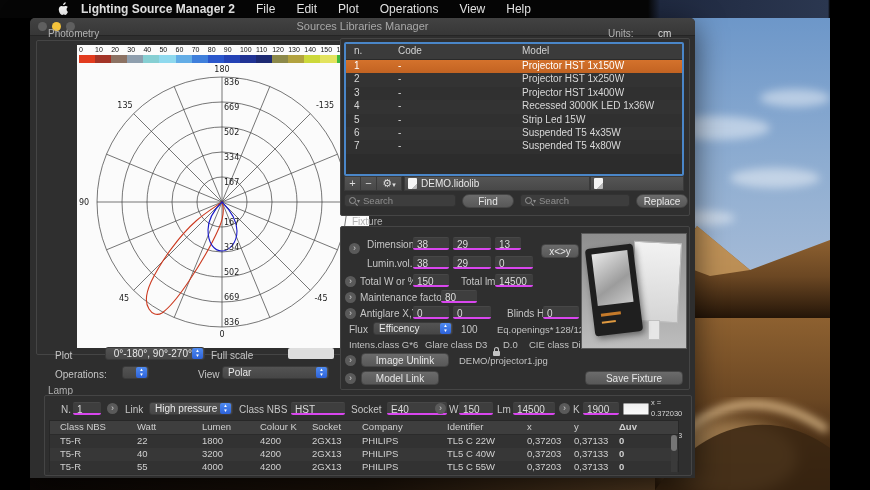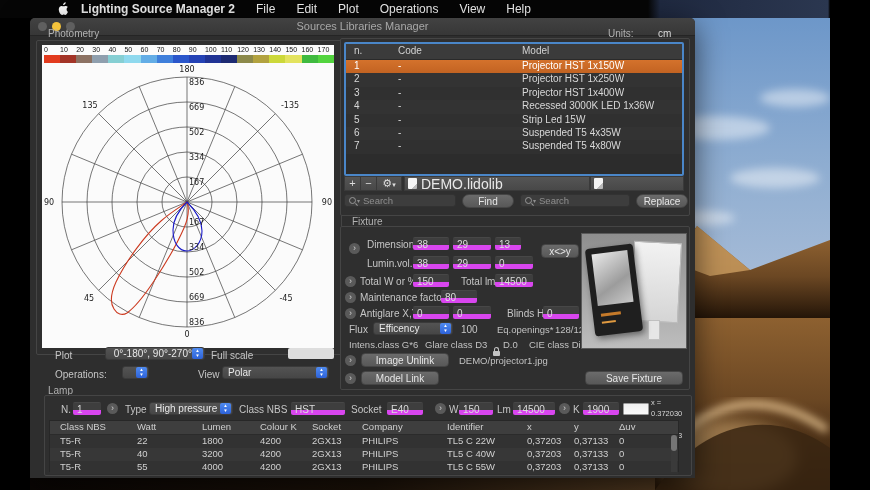--- a/index.html
+++ b/index.html
@@ -17,71 +17,71 @@
   #win{left:30px;top:18px;width:665px;height:460px;background:#2e2e2e;border-radius:5px 5px 0 0;
     box-shadow:0 8px 30px rgba(0,0,0,.6);color:#c9c9c9;}
   #titlebar{left:0;top:0;width:665px;height:17px;border-radius:5px 5px 0 0;
     background:linear-gradient(#424242,#373737);border-bottom:1px solid #252525;}
   .tl{width:9px;height:9px;border-radius:50%;top:4px;}
   #wtitle{left:0;top:2px;width:665px;text-align:center;font-size:11px;color:#a8a8a8;}
   .panel{border:1px solid #454545;border-radius:2px;background:#2f2f2f;}
   .plabel{font-size:10px;color:#b2b2b2;}
   .lbl{font-size:10px;color:#c6c6c6;white-space:nowrap;}
   .small{font-size:9.5px;color:#c2c2c2;white-space:nowrap;}
-  .fld{background:#3e3e3e;border-top:1px solid #474747;border-bottom:5px solid #d946ef;border-radius:2px;
+  .fld{background:#3e3e3e;border-top:1px solid #474747;border-bottom:2px solid #d946ef;border-radius:2px;
     height:13px;line-height:13px;padding-left:4px;font-size:10px;color:#dcdcdc;box-sizing:border-box;}
   .btn{background:linear-gradient(#6b6b6b,#585858);border:1px solid #454545;border-radius:4px;height:14px;
     line-height:13px;text-align:center;font-size:10px;color:#e6e6e6;box-sizing:border-box;}
   .pill{border-radius:7px;}
   .rbtn{width:11px;height:11px;border-radius:50%;background:#5a5a5a;color:#cfcfcf;font-size:9px;
     line-height:10px;text-align:center;}
   .dd{background:linear-gradient(#535353,#464646);border:1px solid #3a3a3a;border-radius:3px;height:13px;
     display:flex;align-items:center;box-sizing:border-box;}
   .dd .ddtext{flex:1;font-size:10px;color:#e8e8e8;padding-left:5px;white-space:nowrap;overflow:hidden;}
   .chev{width:11px;height:11px;margin-right:1px;border-radius:2px;background:linear-gradient(#4f8bf0,#2d62d9);
     display:flex;flex-direction:column;align-items:center;justify-content:center;color:#fff;}
   .chev span{font-size:4.5px;line-height:4.5px;}
   
-  #plotwhite{background:#fbfbfb;}
+  #plotwhite{background:#fbfbfb;margin-left:35px;}
   #scaleticks{display:flex;padding:1px 0 0 2px;height:9px;}
   #scaleticks span{width:16.1px;font-size:7px;color:#111;}
   #scalebar{display:flex;margin-left:2px;height:8px;width:290px;}
   #scalebar div{width:16.1px;height:8px;}
   svg text{font-family:"DejaVu Sans",sans-serif;font-size:8px;fill:#1a1a1a;}
   
   #cattable{background:#2c2c2c;border:2px solid #4a86c8;border-radius:2px;box-sizing:border-box;}
   #cathead{height:15px;background:#3b3b3b;border-bottom:1px solid #2a2a2a;position:relative;font-size:10px;color:#d2d2d2;}
   .crow{height:13.4px;position:relative;font-size:10px;color:#d8d8d8;background:#333333;}
   .crow:nth-child(odd){background:#303030;}
   .crow.selected{background:linear-gradient(#d4722c,#c26322);color:#fff;}
   .cc1{position:absolute;left:8px;top:0;}  .cc2{position:absolute;left:52px;top:0;}
   .cc3{position:absolute;left:176px;top:0;}
   .tbtn{background:linear-gradient(#555,#484848);border:1px solid #3a3a3a;color:#ddd;text-align:center;
     font-size:11px;line-height:13px;height:15px;box-sizing:border-box;}
   .fseg{background:linear-gradient(#555,#484848);border:1px solid #3a3a3a;height:15px;box-sizing:border-box;
-    display:flex;align-items:center;font-size:14px;color:#e8e8e8;}
+    display:flex;align-items:center;font-size:10px;color:#e8e8e8;}
   .ficon{width:9px;height:11px;background:linear-gradient(135deg,#f4f4f4 70%,#b9b9b9 70%);border-radius:1px;margin:0 4px 0 3px;flex:0 0 auto;}
   .srch{background:#3d3d3d;border:1px solid #323232;border-radius:3px;height:13px;display:flex;align-items:center;
     font-size:9.5px;color:#8f8f8f;box-sizing:border-box;}
   .mag{position:relative;width:5px;height:5px;border:1px solid #979797;border-radius:50%;display:inline-block;margin:0 1px 0 4px;flex:0 0 auto;}
   .mag::after{content:"";position:absolute;width:3px;height:1px;background:#979797;right:-3px;bottom:-2px;transform:rotate(45deg);}
   .caret{font-size:6px;color:#8f8f8f;margin-right:3px;}
   
   #photo{background:linear-gradient(#8e8e8e,#bdbdbd);overflow:hidden;border:1px solid #5a5a5a;}
   
   .lock{position:relative;width:7px;height:5px;background:#c4c4c4;border-radius:1px;display:inline-block;}
   .lock::before{content:"";position:absolute;top:-4px;left:1px;width:3px;height:4px;border:1px solid #c4c4c4;border-bottom:none;border-radius:3px 3px 0 0;}
   
   #lamptable{background:#2e2e2e;border:1px solid #272727;box-sizing:border-box;}
   #lamphead{height:13px;background:#3e3e3e;border-bottom:1px solid #2b2b2b;position:relative;font-size:9.5px;color:#cfcfcf;}
   .lrow{height:13px;position:relative;font-size:9.5px;color:#d0d0d0;background:#373737;}
   .lrow:nth-child(odd){background:#323232;}
   .lc{position:absolute;top:0;}
   .lc1{left:10px;}.lc2{left:87px;}.lc3{left:152px;}.lc4{left:210px;}.lc5{left:262px;}
-  .lc6{left:312px;}.lc7{left:397px;}.lc8{left:477px;}.lc9{left:524px;}.lc10{left:569px;}
+  .lc6{left:312px;}.lc7{left:397px;}.lc8{left:477px;}.lc9{left:524px;}.lc10{left:569px;font-weight:bold;}
   .swatch{background:linear-gradient(#efefef,#fafafa);border:1px solid #9a9a9a;border-radius:1px;}
 </style>
 </head>
 <body>
 
 <div id="menubar" class="abs">
   <span style="margin:0 12px 0 58px">
     <svg width="11" height="13" viewBox="0 0 11 13" style="vertical-align:-2px">
         <path fill="#fff" d="M7.7,0.2c0.1,0.8-0.2,1.5-0.7,2.1C6.5,2.8,5.8,3.2,5.1,3.1C5,2.4,5.3,1.7,5.8,1.2C6.3,0.6,7.1,0.2,7.7,0.2z M9.9,10c-0.4,0.9-0.9,1.8-1.6,2.5c-0.5,0.5-1.1,0.6-1.7,0.3c-0.6-0.3-1.2-0.3-1.8,0c-0.7,0.3-1.3,0.2-1.8-0.3C1.5,11,0.6,8.9,0.8,6.9C1,5.1,2.2,3.9,3.7,3.9c0.6,0,1.2,0.4,1.8,0.4c0.5,0,1.3-0.5,2.1-0.4c0.7,0,1.6,0.3,2.2,1.1C8.3,5.9,8.1,8.6,9.9,10z"></path>
       </svg>
@@ -393,32 +393,32 @@
         <div class="abs" style="left:8px;top:74px;width:14px;height:2px;background:#e09a40"></div>
       </div>
     </div>
   </div>
 
   <div class="abs plabel" style="left:18px;top:367px">Lamp</div>
   <div class="abs panel" style="left:14px;top:377px;width:646px;height:79px">
     <div class="abs lbl" style="left:16px;top:8px">N.</div>
     <div class="abs fld" style="left:28px;top:6px;width:28px">1</div>
     <div class="abs rbtn" style="left:62px;top:7px"><span>›</span></div>
-    <div class="abs lbl" style="left:80px;top:8px">Type</div>
+    <div class="abs lbl" style="left:80px;top:8px">Link</div>
     <div class="abs dd" style="left:104px;top:6px;width:84px">
       <span class="ddtext">High pressure So...</span>
       <span class="chev">
           <span>▲</span>
           <span>▼</span>
         </span>
     </div>
     <div class="abs lbl" style="left:194px;top:8px">Class NBS</div>
     <div class="abs fld" style="left:246px;top:6px;width:54px">HST</div>
     <div class="abs lbl" style="left:306px;top:8px">Socket</div>
-    <div class="abs fld" style="left:342px;top:6px;width:36px">E40</div>
+    <div class="abs fld" style="left:342px;top:6px;width:60px">E40</div>
     <div class="abs rbtn" style="left:390px;top:7px"><span>›</span></div>
     <div class="abs lbl" style="left:404px;top:8px">W</div>
     <div class="abs fld" style="left:414px;top:6px;width:34px">150</div>
     <div class="abs lbl" style="left:452px;top:8px">Lm</div>
     <div class="abs fld" style="left:468px;top:6px;width:42px">14500</div>
     <div class="abs rbtn" style="left:514px;top:7px"><span>›</span></div>
     <div class="abs lbl" style="left:528px;top:8px">K</div>
     <div class="abs fld" style="left:538px;top:6px;width:36px">1900</div>
     <div class="abs swatch" style="left:578px;top:7px;width:24px;height:10px"></div>
     <div class="abs" style="left:606px;top:1px;font-size:7.5px;color:#d6d6d6;line-height:11px">

